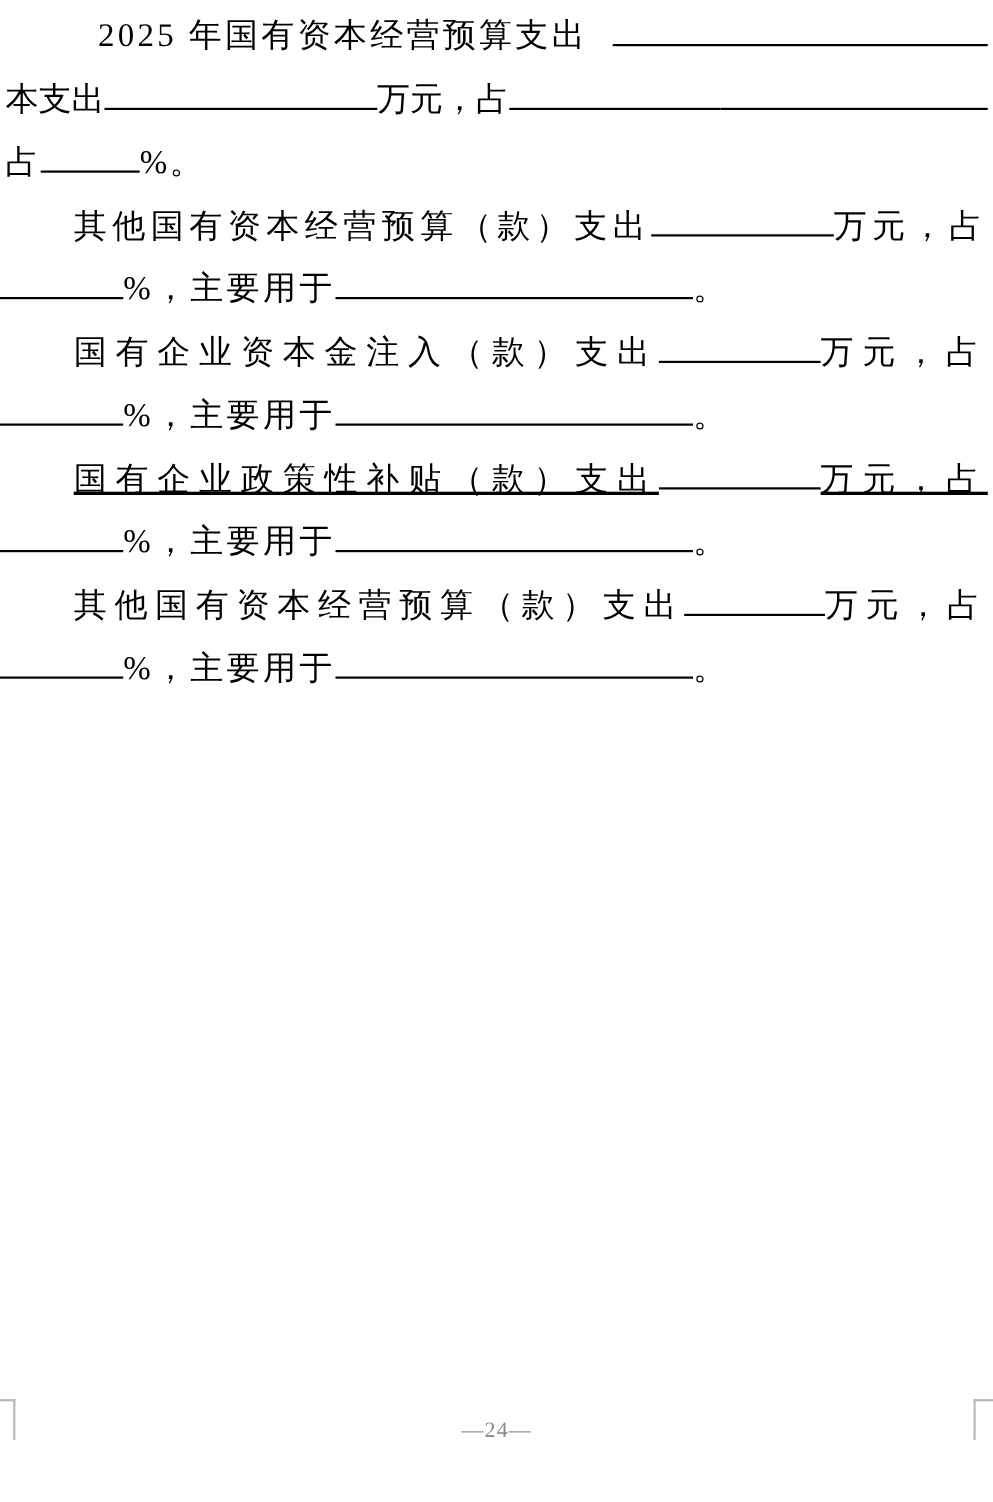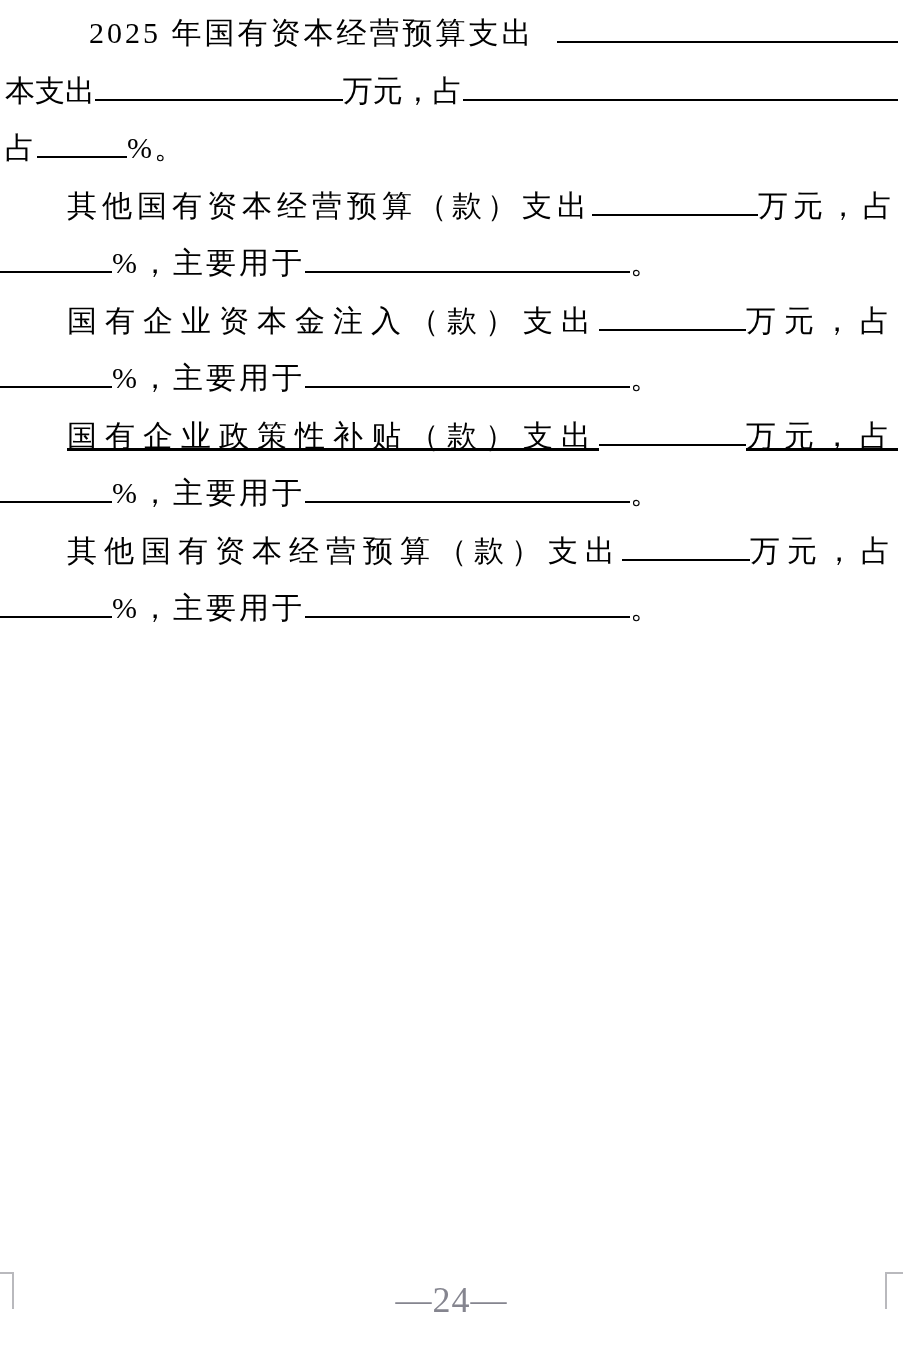--- a/index.html
+++ b/index.html
@@ -41,21 +41,21 @@
     border-bottom:2px solid #000000;
     margin-bottom:-5px;
   }
   .blank.edge { margin-left:-5px; }
 
   .page-number {
     position:absolute;
     top:1284px; left:0;
     width:100%;
     text-align:center;
-    font-size:36px;
+    font-size:20px;
     line-height:32px;
     color:#85858f;
     letter-spacing:1px;
   }
   .crop-mark {
     position:absolute;
     top:1272px;
     height:37px;
   }
   .crop-mark.left  { left:0;  width:14px; border-top:2px solid #b9b9bd; border-right:2px solid #b9b9bd; }

